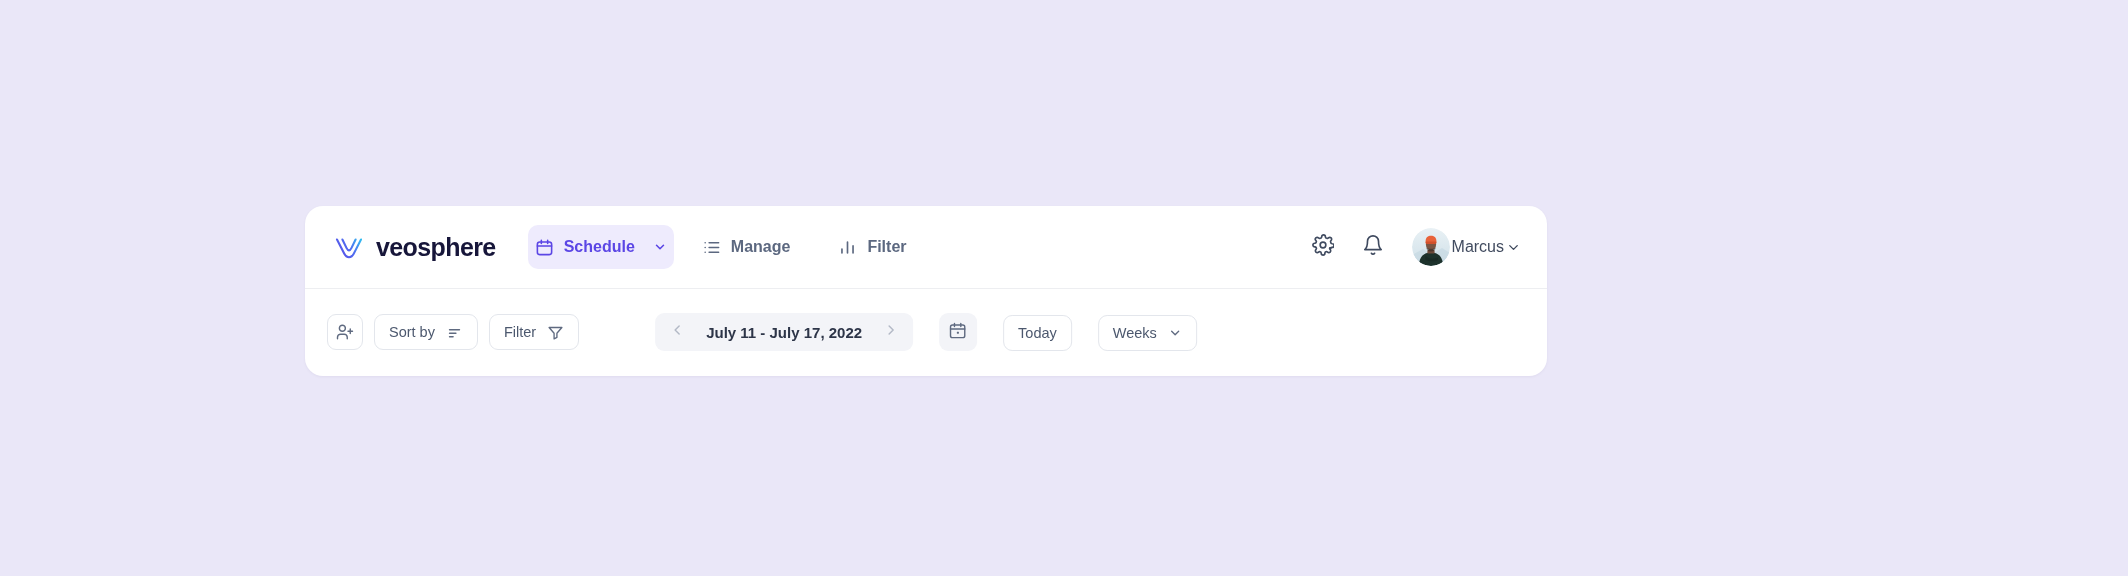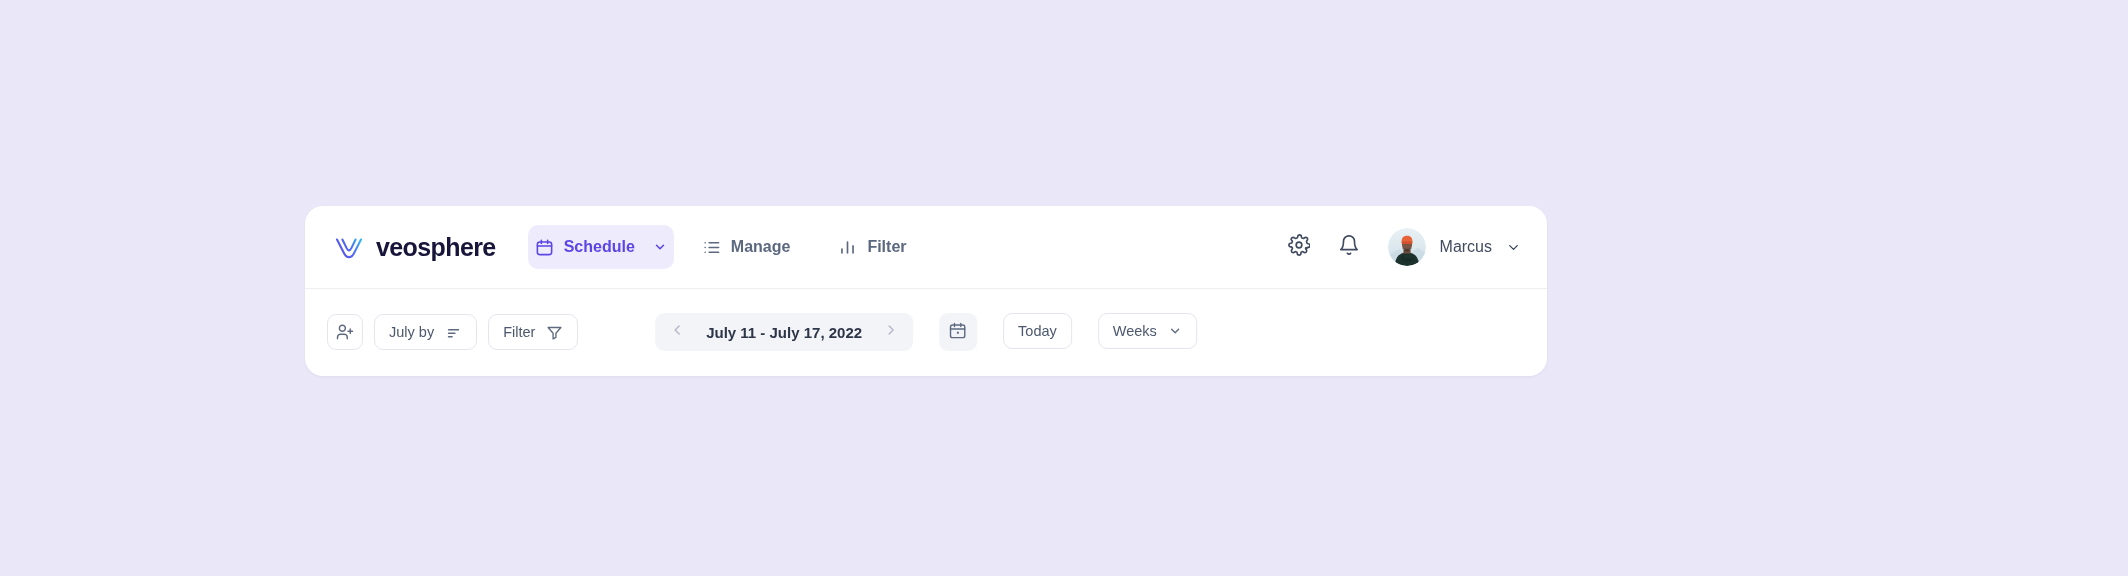--- a/index.html
+++ b/index.html
@@ -94,21 +94,21 @@
   }
   .icon-btn-plain {
     width: 30px; height: 30px;
     display: flex; align-items: center; justify-content: center;
     color: #3f4a5f;
     cursor: pointer;
   }
   .user {
     display: flex;
     align-items: center;
-    gap: 14px;
+    gap: 2px;
     cursor: pointer;
     margin-left: 4px;
   }
   .avatar {
     width: 38px; height: 38px;
     border-radius: 50%;
     overflow: hidden;
     flex: none;
     display: block;
   }
@@ -157,21 +157,21 @@
     align-items: center;
     gap: 11px;
   }
 
   
   .toolbar-center {
     position: absolute;
     left: 50%;
     transform: translateX(-50%);
     display: flex;
-    align-items: flex-start;
+    align-items: flex-end;
     gap: 26px;
   }
   .date-pill {
     display: flex;
     align-items: center;
     background: #f3f4f8;
     border-radius: 9px;
     height: 38px;
     padding: 0 8px;
     gap: 2px;
@@ -349,21 +349,21 @@
         <span class="ico">
           <svg width="18" height="18" viewBox="0 0 24 24" fill="none" stroke="currentColor" stroke-width="1.9" stroke-linecap="round" stroke-linejoin="round">
             <path d="M15 21v-2a4 4 0 0 0-4-4H6a4 4 0 0 0-4 4v2"></path>
             <circle cx="8.5" cy="7" r="4"></circle>
             <path d="M19 8v6M22 11h-6"></path>
           </svg>
         </span>
       </button>
 
       <button class="btn">
-        <span>July by</span>
+        <span>Sort by</span>
         <span class="ico">
           <svg width="17" height="17" viewBox="0 0 24 24" fill="none" stroke="currentColor" stroke-width="2" stroke-linecap="round">
             <path d="M5 8h14"></path>
             <path d="M5 13h9"></path>
             <path d="M5 18h5"></path>
           </svg>
         </span>
       </button>
 
       <button class="btn">

